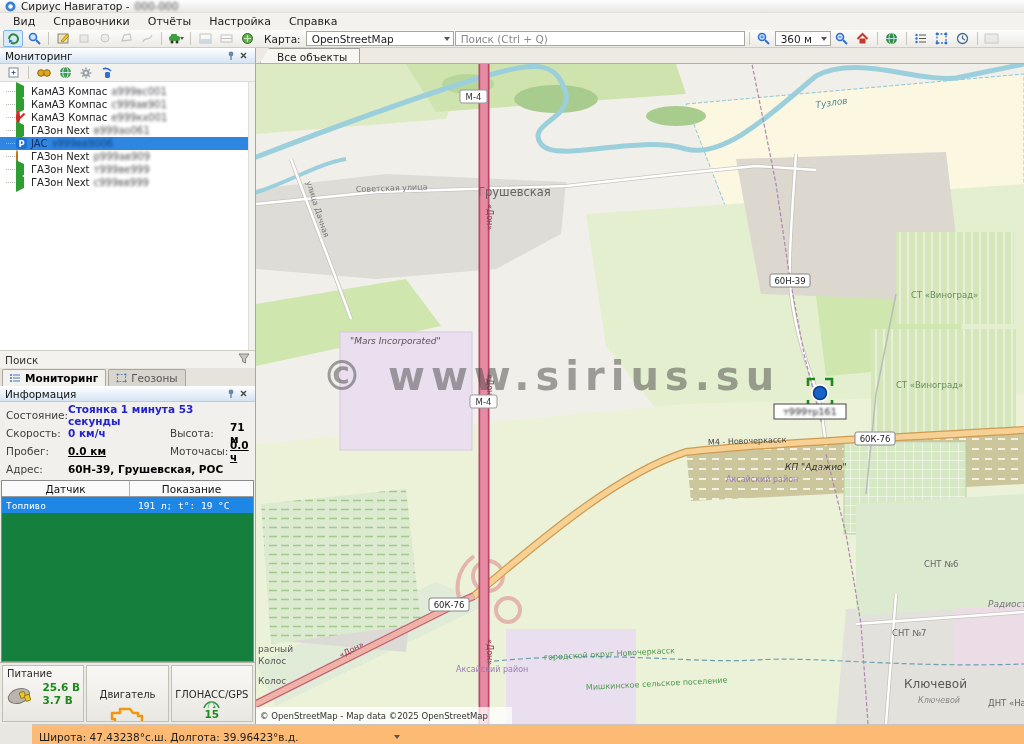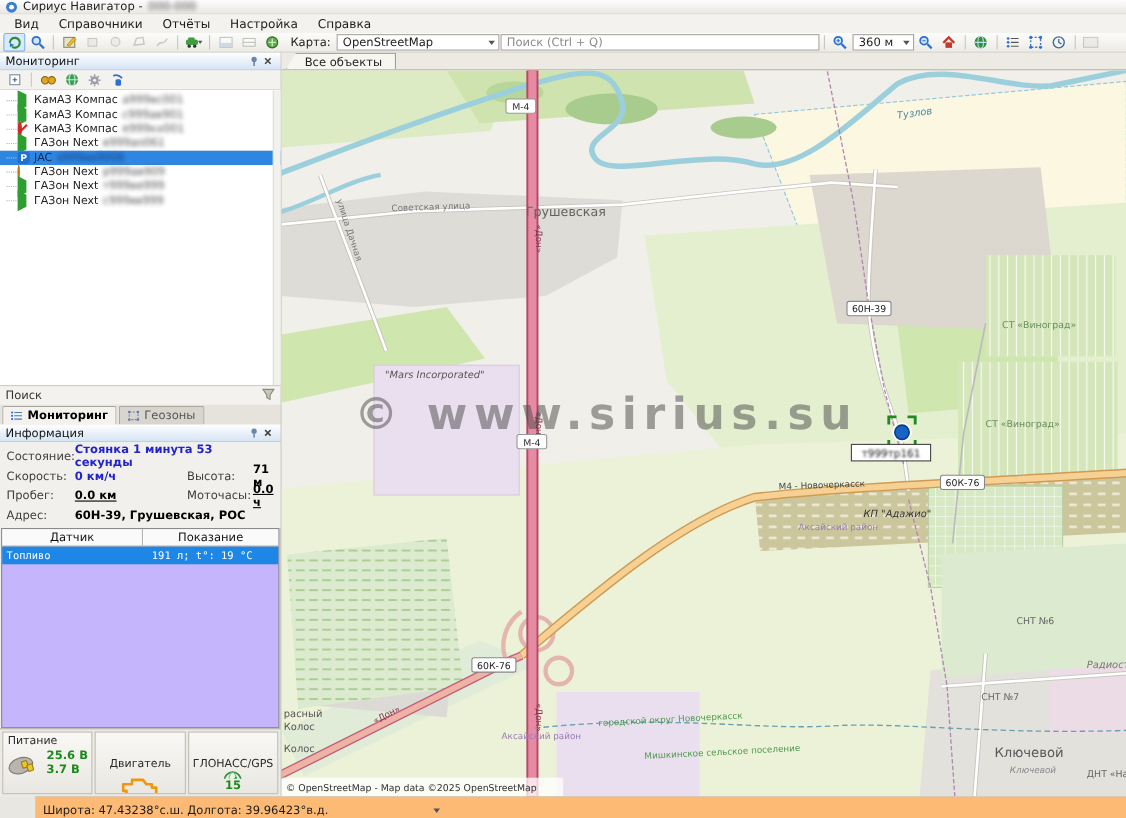--- a/index.html
+++ b/index.html
@@ -62,21 +62,21 @@
   .stab { height:17px; display:flex; align-items:center; gap:4px; padding:0 7px; font-size:10.5px; border:1px solid #a9a69e; border-bottom:none; border-radius:2px 2px 0 0; background:#d8d5ce; color:#555; }
   .stab.act { background:#f4f2ee; color:#000; font-weight:bold; }
 
   .info { height:78px; flex:none; background:#f2f0ec; padding:4px 6px 2px 6px; font-size:10.5px; display:grid; grid-template-columns:62px 102px 60px 1fr; grid-auto-rows:18px; align-items:center; }
   .ilabel { color:#3d3d3d; }
   .vblue { color:#2323cc; font-weight:bold; }
   .vblack { font-weight:bold; color:#000; }
   .vlink { font-weight:bold; color:#000; text-decoration:underline; }
   .span3 { grid-column:2 / 5; }
 
-  .sensor-table { flex:1; display:flex; flex-direction:column; background:#c4b5fd; border:1px solid #8a8a8a; margin:0 1px; }
+  .sensor-table { flex:1; display:flex; flex-direction:column; background:#15803d; border:1px solid #8a8a8a; margin:0 1px; }
   .st-head { height:16px; flex:none; background:#fafafa; display:flex; font-size:10.5px; color:#111; border-bottom:1px solid #9a9a9a; }
   .st-head .c1 { width:128px; border-right:1px solid #b5b5b5; display:flex; align-items:center; justify-content:center; }
   .st-head .c2 { flex:1; display:flex; align-items:center; justify-content:center; }
   .st-row { height:16px; flex:none; background:#1e87e5; color:#fff; display:flex; font-family:"DejaVu Sans Mono",monospace; font-size:9.5px; }
   .st-row .c1 { width:128px; display:flex; align-items:center; padding-left:4px; }
   .st-row .c2 { flex:1; display:flex; align-items:center; padding-left:8px; }
   .st-fill { flex:1; }
 
   .gauges { height:62px; flex:none; background:#eceae4; border-top:1px solid #b3b0a8; display:flex; gap:2px; padding:2px; }
   .gauge { flex:1; border:1px solid #c2bfb7; background:linear-gradient(#f9f8f5,#e9e7e1); font-size:10px; color:#2a2a2a; display:flex; flex-direction:column; align-items:center; padding-top:2px; }

